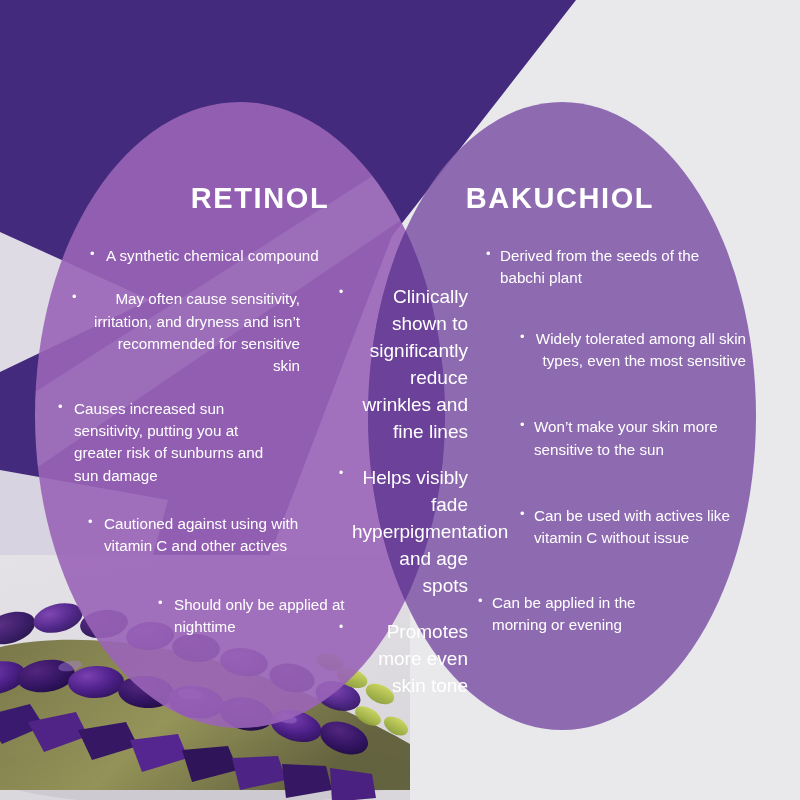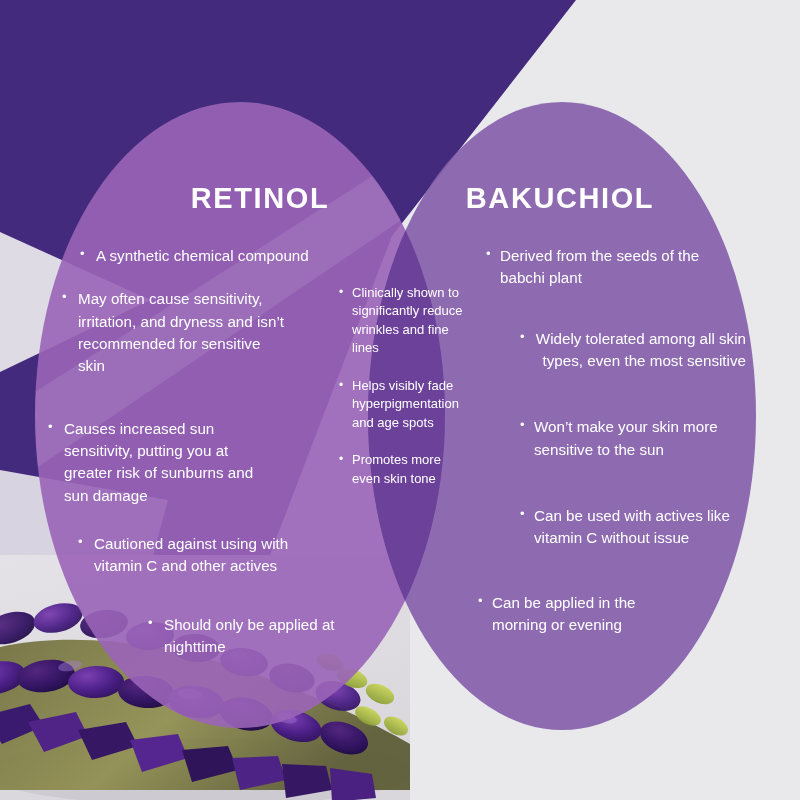--- a/index.html
+++ b/index.html
@@ -37,45 +37,45 @@
     margin-bottom:21px;
   }
   .bullets li::before{
     content:"\2022";
     position:absolute;
     left:-14px;
     top:-1px;
     font-size:13px;
   }
 
-  #list-retinol{ left:62px; top:245px; width:278px; }
+  #list-retinol{ left:72px; top:245px; width:278px; }
   #list-retinol li{ padding-left:2px; }
   #list-retinol li.i0{ margin-left:32px; width:246px; }
   #list-retinol li.i1{ margin-left:14px; width:214px; }
   #list-retinol li.i2{ margin-left:0px;  width:212px; }
   #list-retinol li.i3{ margin-left:30px; width:240px; }
   #list-retinol li.i4{ margin-left:100px; width:210px; }
 
   #list-shared{
     left:352px; top:284px; width:116px;
-    text-align:left;
-    font-size:13px;
+    text-align:right;
+    font-size:19px;
     line-height:1.42;
   }
   #list-shared li{ margin-bottom:19px; }
   #list-shared li::before{ left:-13px; top:0px; font-size:12px; }
 
   #list-bakuchiol{ left:500px; top:245px; width:250px; }
   #list-bakuchiol li.i0{ margin-left:0px;  width:224px; }
   #list-bakuchiol li.i1{ margin-left:34px; width:212px; }
   #list-bakuchiol li.i2{ margin-left:34px; width:208px; }
   #list-bakuchiol li.i3{ margin-left:34px; width:206px; }
   #list-bakuchiol li.i4{ margin-left:-8px; width:200px; }
 
-  #list-retinol li.i1{ margin-bottom:40px; }
+  #list-retinol li.i1{ margin-bottom:20px;text-align:right; }
   #list-retinol li.i2{ margin-bottom:26px; }
   #list-retinol li.i3{ margin-bottom:36px; }
   #list-bakuchiol li.i0{ margin-bottom:38px; }
   #list-bakuchiol li.i1{ margin-bottom:44px;text-align:right; }
   #list-bakuchiol li.i2{ margin-bottom:44px; }
   #list-bakuchiol li.i3{ margin-bottom:42px; }
 </style>
 </head>
 <body>
 

